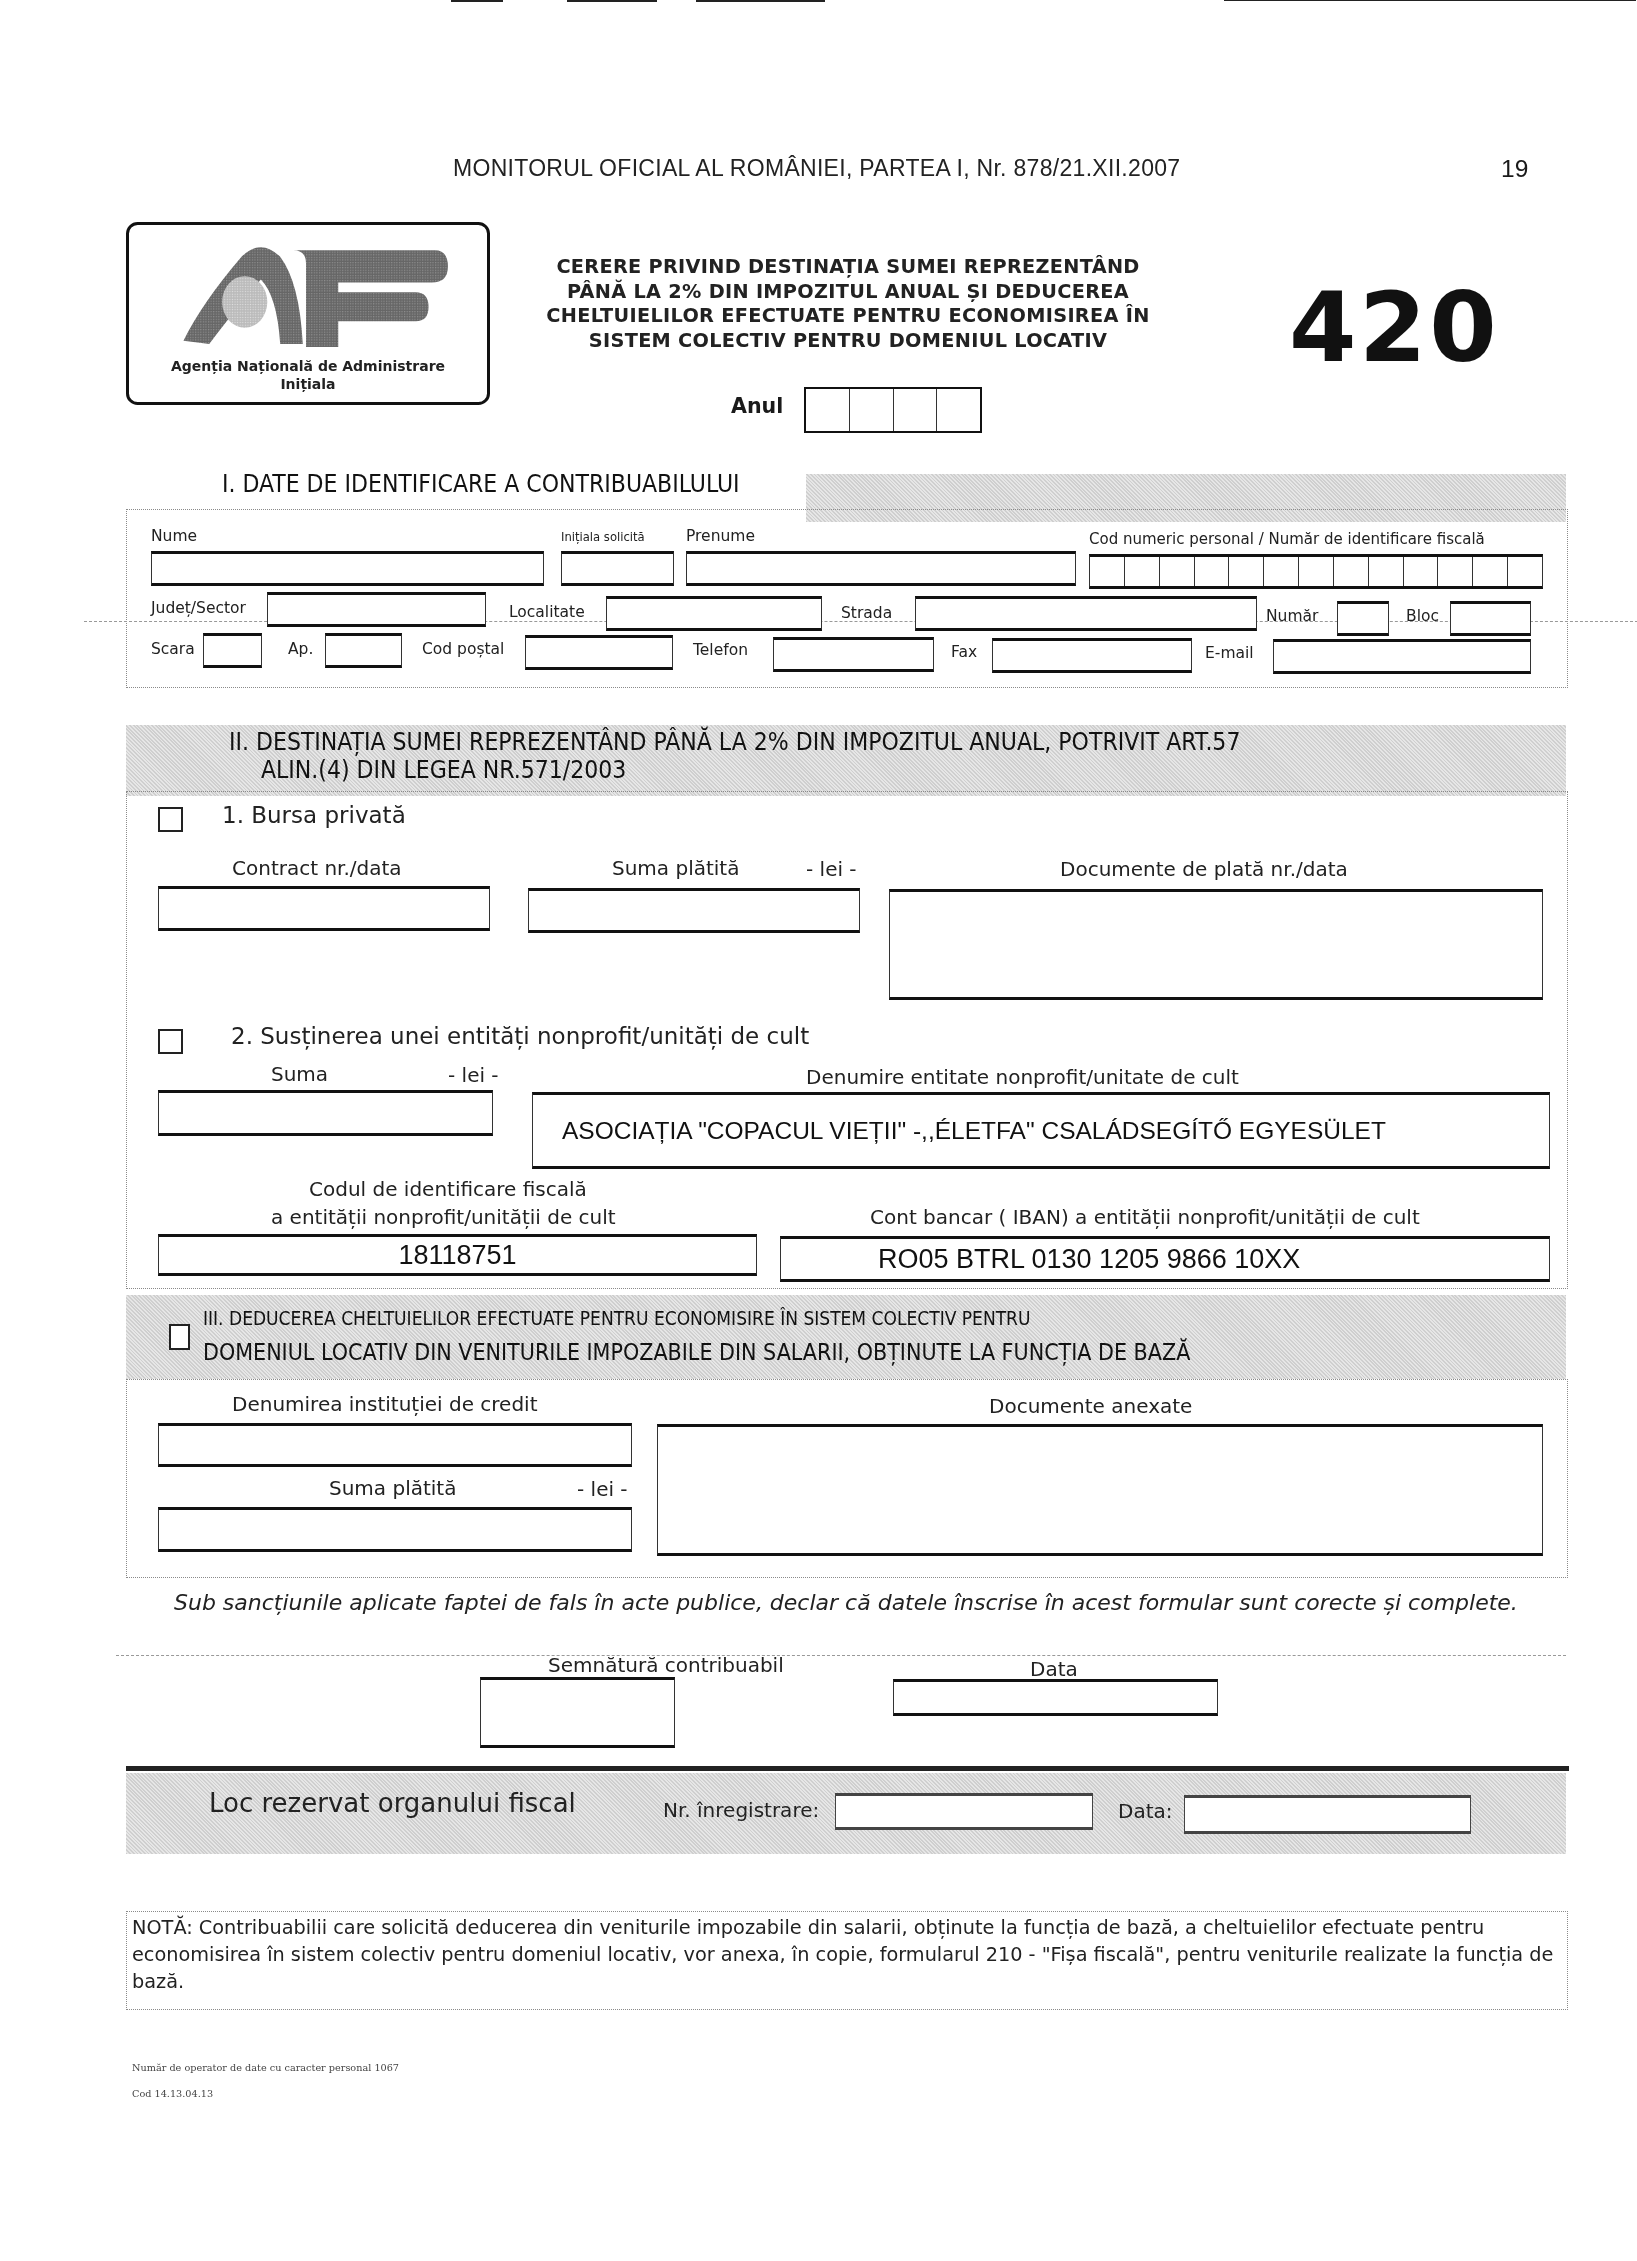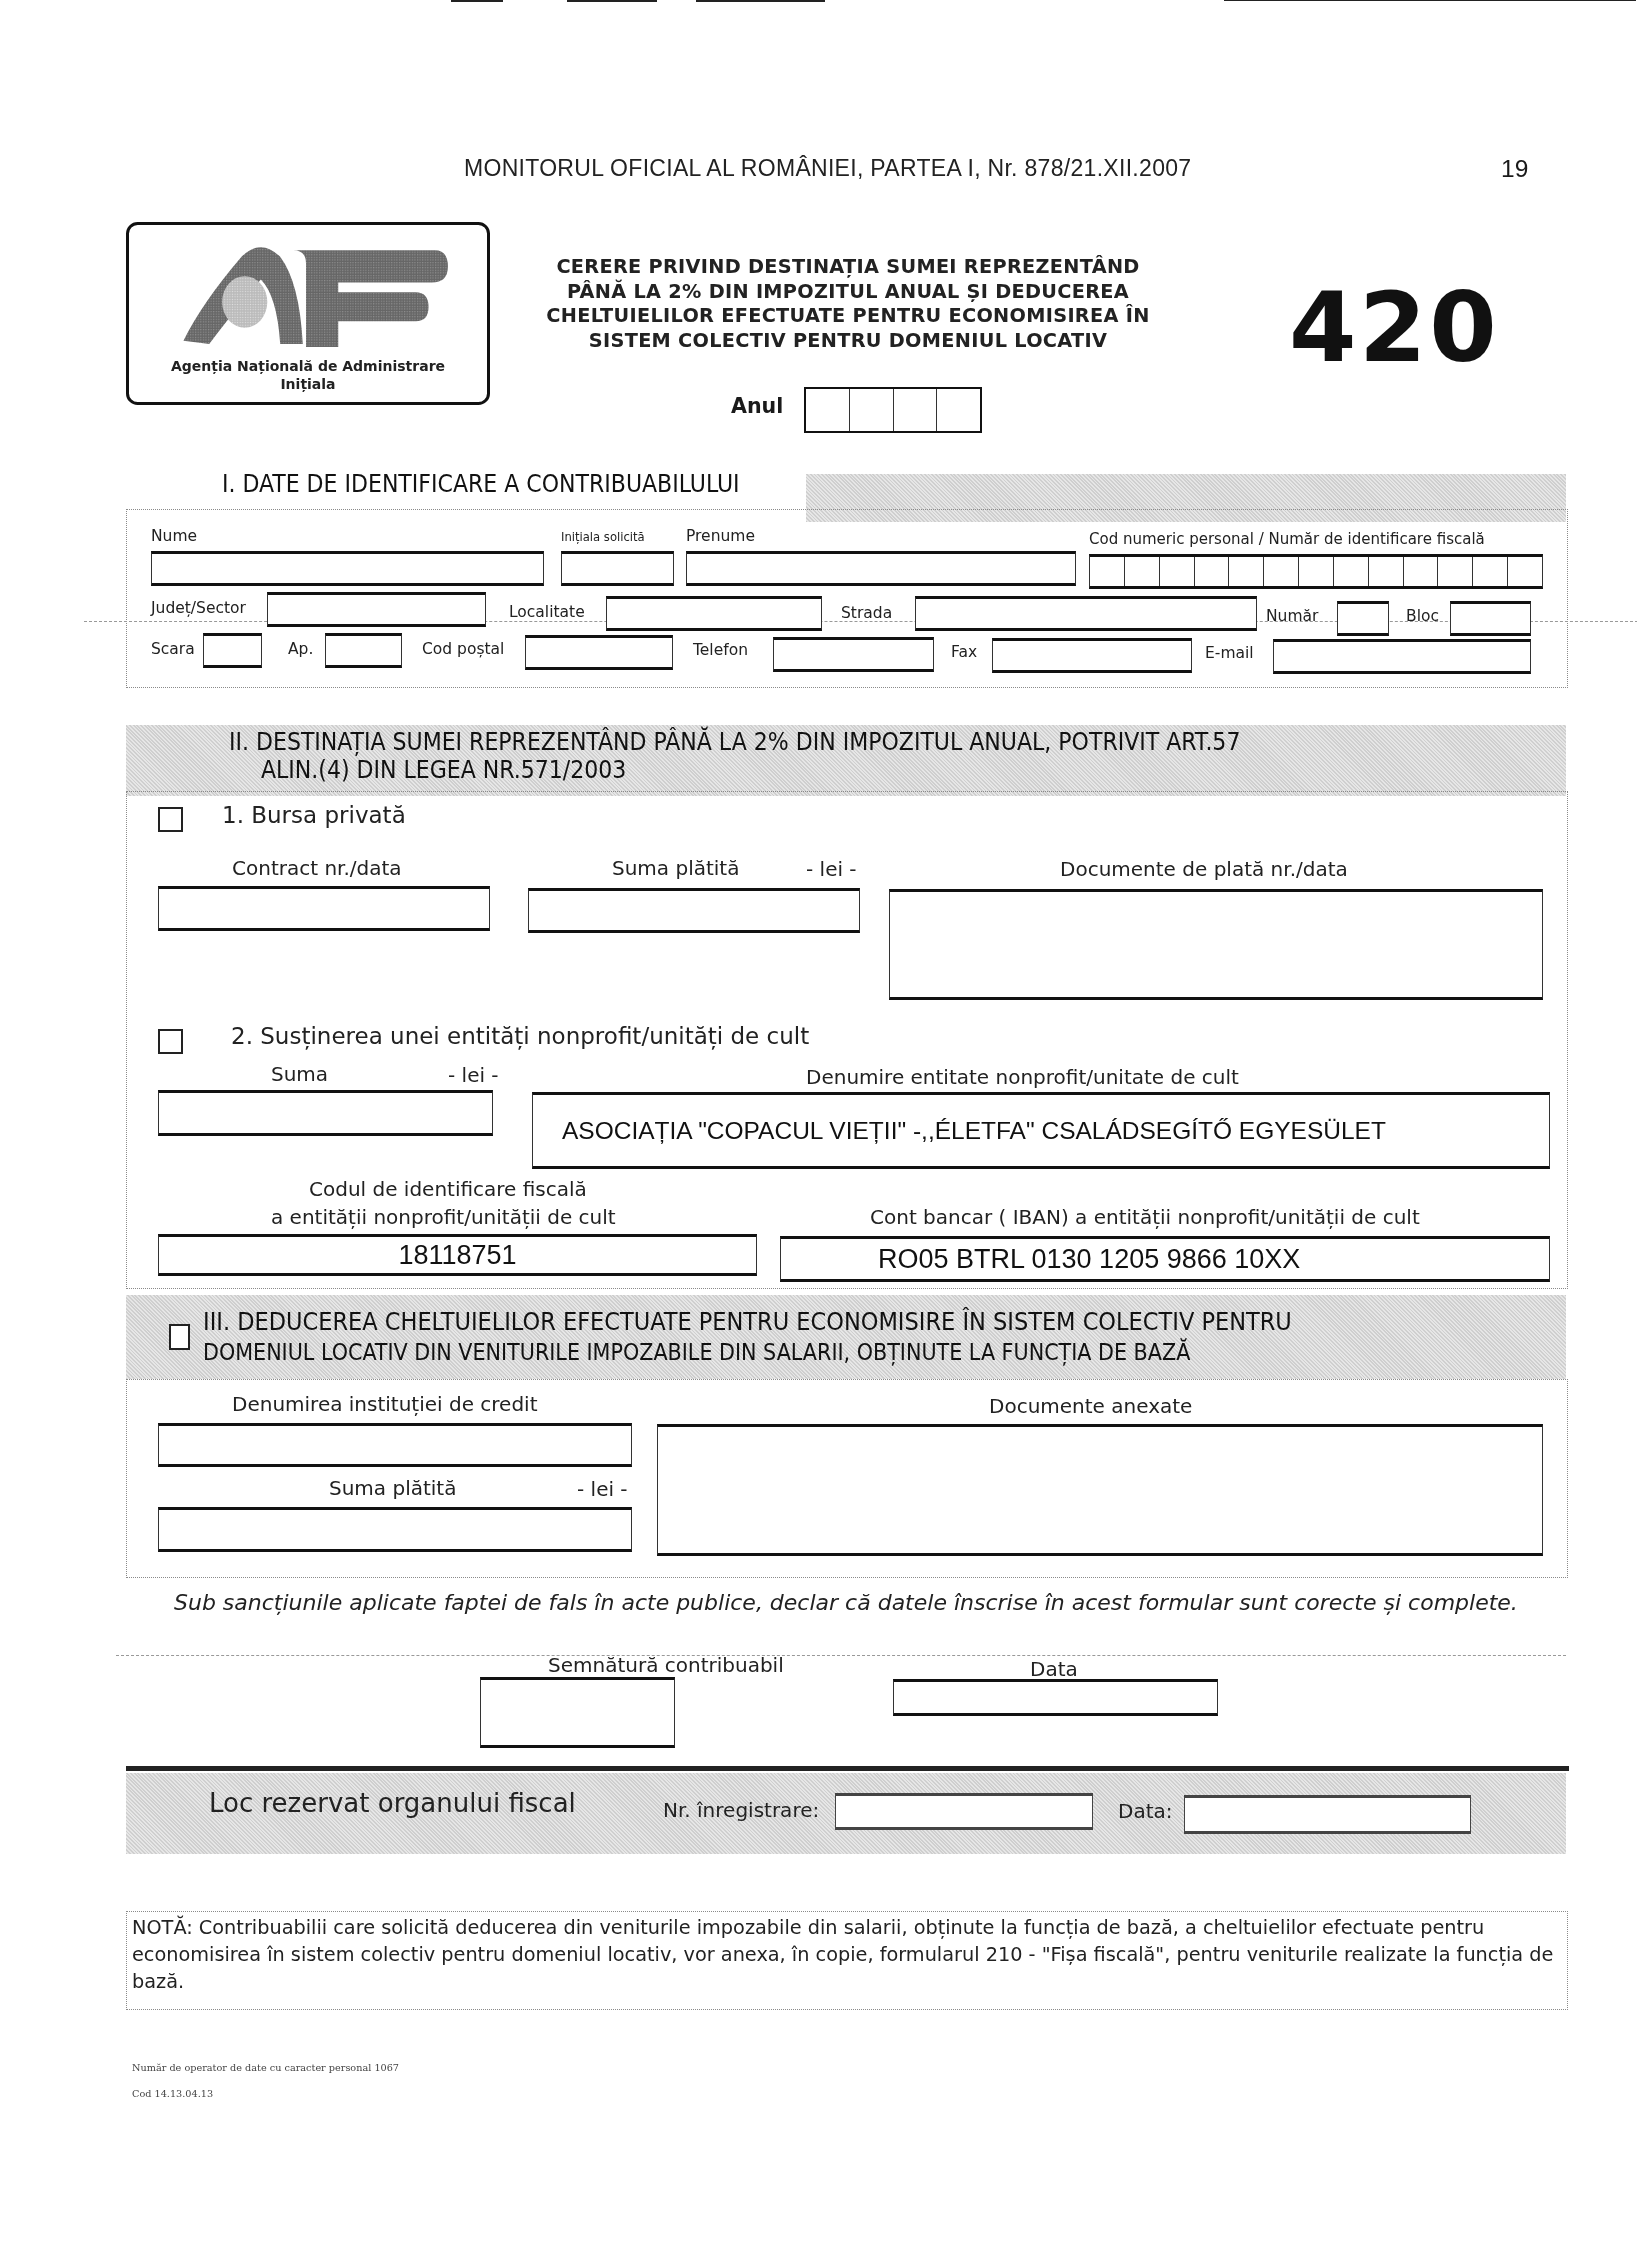--- a/index.html
+++ b/index.html
@@ -1,20 +1,20 @@
 <!DOCTYPE html>
 <html style="font-size:10.3px"><head>
 <meta charset="utf-8">
 <style>
   html, body { margin: 0; padding: 0; background: #ffffff; }
   body { width: 1637px; height: 2261px; position: relative; overflow: hidden;
          font-family: "DejaVu Sans", sans-serif; color: #1a1a1a; }
   .abs { position: absolute; }
   .hdr-line { top: 0; height: 1.9px; background: #222; }
-  .running-head { top: 155px; left: 464px; font-size: 23px; letter-spacing: 0.3px; font-family: "Liberation Sans", sans-serif; color: #222; }
+  .running-head { top: 155px; left: 453px; font-size: 23px; letter-spacing: 0.3px; font-family: "Liberation Sans", sans-serif; color: #222; }
   .page-num { top: 155px; left: 1501px; font-size: 24.5px; font-family: "Liberation Sans", sans-serif; }
   .logo-box { left: 126px; top: 222px; width: 358px; height: 177px; border: 3.2px solid #111; border-radius: 11.6px; background: #fff; }
   .logo-text { position: absolute; left: 0; right: 0; bottom: 9px; text-align: center; font-weight: bold; font-size: 14px; line-height: 18px; color: #222; }
   .form-title { left: 516px; top: 255px; width: 664px; text-align: center; font-weight: bold; font-size: 19.3px; line-height: 24.5px; color: #222; letter-spacing: 0.3px; }
   .form-code { left: 1289px; top: 271px; font-weight: bold; font-size: 97px; color: #111; font-family: "DejaVu Sans", sans-serif; letter-spacing: 2.6px; }
   .anul-label { left: 731px; top: 394px; font-weight: bold; font-size: 20.6px; }
   .anul-box { left: 804px; top: 387px; width: 174px; height: 42px; border: 2.6px solid #111; display: flex; }
   .anul-box div { flex: 1; border-right: 1.3px solid #333; }
   .anul-box div:last-child { border-right: none; }
   .section-band { background: repeating-linear-gradient(45deg, #cfcfcf 0 1.3px, #e6e6e6 1.3px 2.6px); }
@@ -158,21 +158,21 @@
 <div class="abs box filled" style="left:532px;top:1092px;width:1018px;height:77px;padding-left:29px;font-size:24.5px;">ASOCIAȚIA "COPACUL VIEȚII" -,,ÉLETFA" CSALÁDSEGÍTŐ EGYESÜLET</div>
 
 <div class="abs lbl-m" style="left:309px;top:1177px;">Codul de identificare fiscală</div>
 <div class="abs lbl-m" style="left:271px;top:1205px;">a entității nonprofit/unității de cult</div>
 <div class="abs box filled" style="left:158px;top:1234px;width:599px;height:42px;justify-content:center;">18118751</div>
 <div class="abs lbl-m" style="left:870px;top:1205px;">Cont bancar ( IBAN) a entității nonprofit/unității de cult</div>
 <div class="abs box filled" style="left:780px;top:1236px;width:770px;height:46px;padding-left:97px;">RO05 BTRL 0130 1205 9866 10XX</div>
 
 <div class="abs section-band" style="left:126px;top:1295px;width:1440px;height:84px;"></div>
 <div class="abs chk" style="left:169px;top:1324px;width:20.6px;height:26px;"></div>
-<div class="abs sec-title" style="left:203px;top:1307px;font-size:25px;">III. DEDUCEREA CHELTUIELILOR EFECTUATE PENTRU ECONOMISIRE ÎN SISTEM COLECTIV PENTRU</div>
+<div class="abs sec-title" style="left:203px;top:1307px;font-size:19px;">III. DEDUCEREA CHELTUIELILOR EFECTUATE PENTRU ECONOMISIRE ÎN SISTEM COLECTIV PENTRU</div>
 <div class="abs sec-title" style="left:203px;top:1339px;font-size:23px;">DOMENIUL LOCATIV DIN VENITURILE IMPOZABILE DIN SALARII, OBȚINUTE LA FUNCȚIA DE BAZĂ</div>
 <div class="abs section-frame" style="left:126px;top:1379px;width:1440px;height:197px;"></div>
 
 <div class="abs lbl-m" style="left:232px;top:1392px;">Denumirea instituției de credit</div>
 <div class="abs box" style="left:158px;top:1423px;width:474px;height:44px;"></div>
 <div class="abs lbl-m" style="left:329px;top:1476px;">Suma plătită</div>
 <div class="abs lbl-m" style="left:577px;top:1477px;">- lei -</div>
 <div class="abs box" style="left:158px;top:1507px;width:474px;height:45px;"></div>
 <div class="abs lbl-m" style="left:989px;top:1394px;">Documente anexate</div>
 <div class="abs box" style="left:657px;top:1424px;width:886px;height:132px;"></div>

